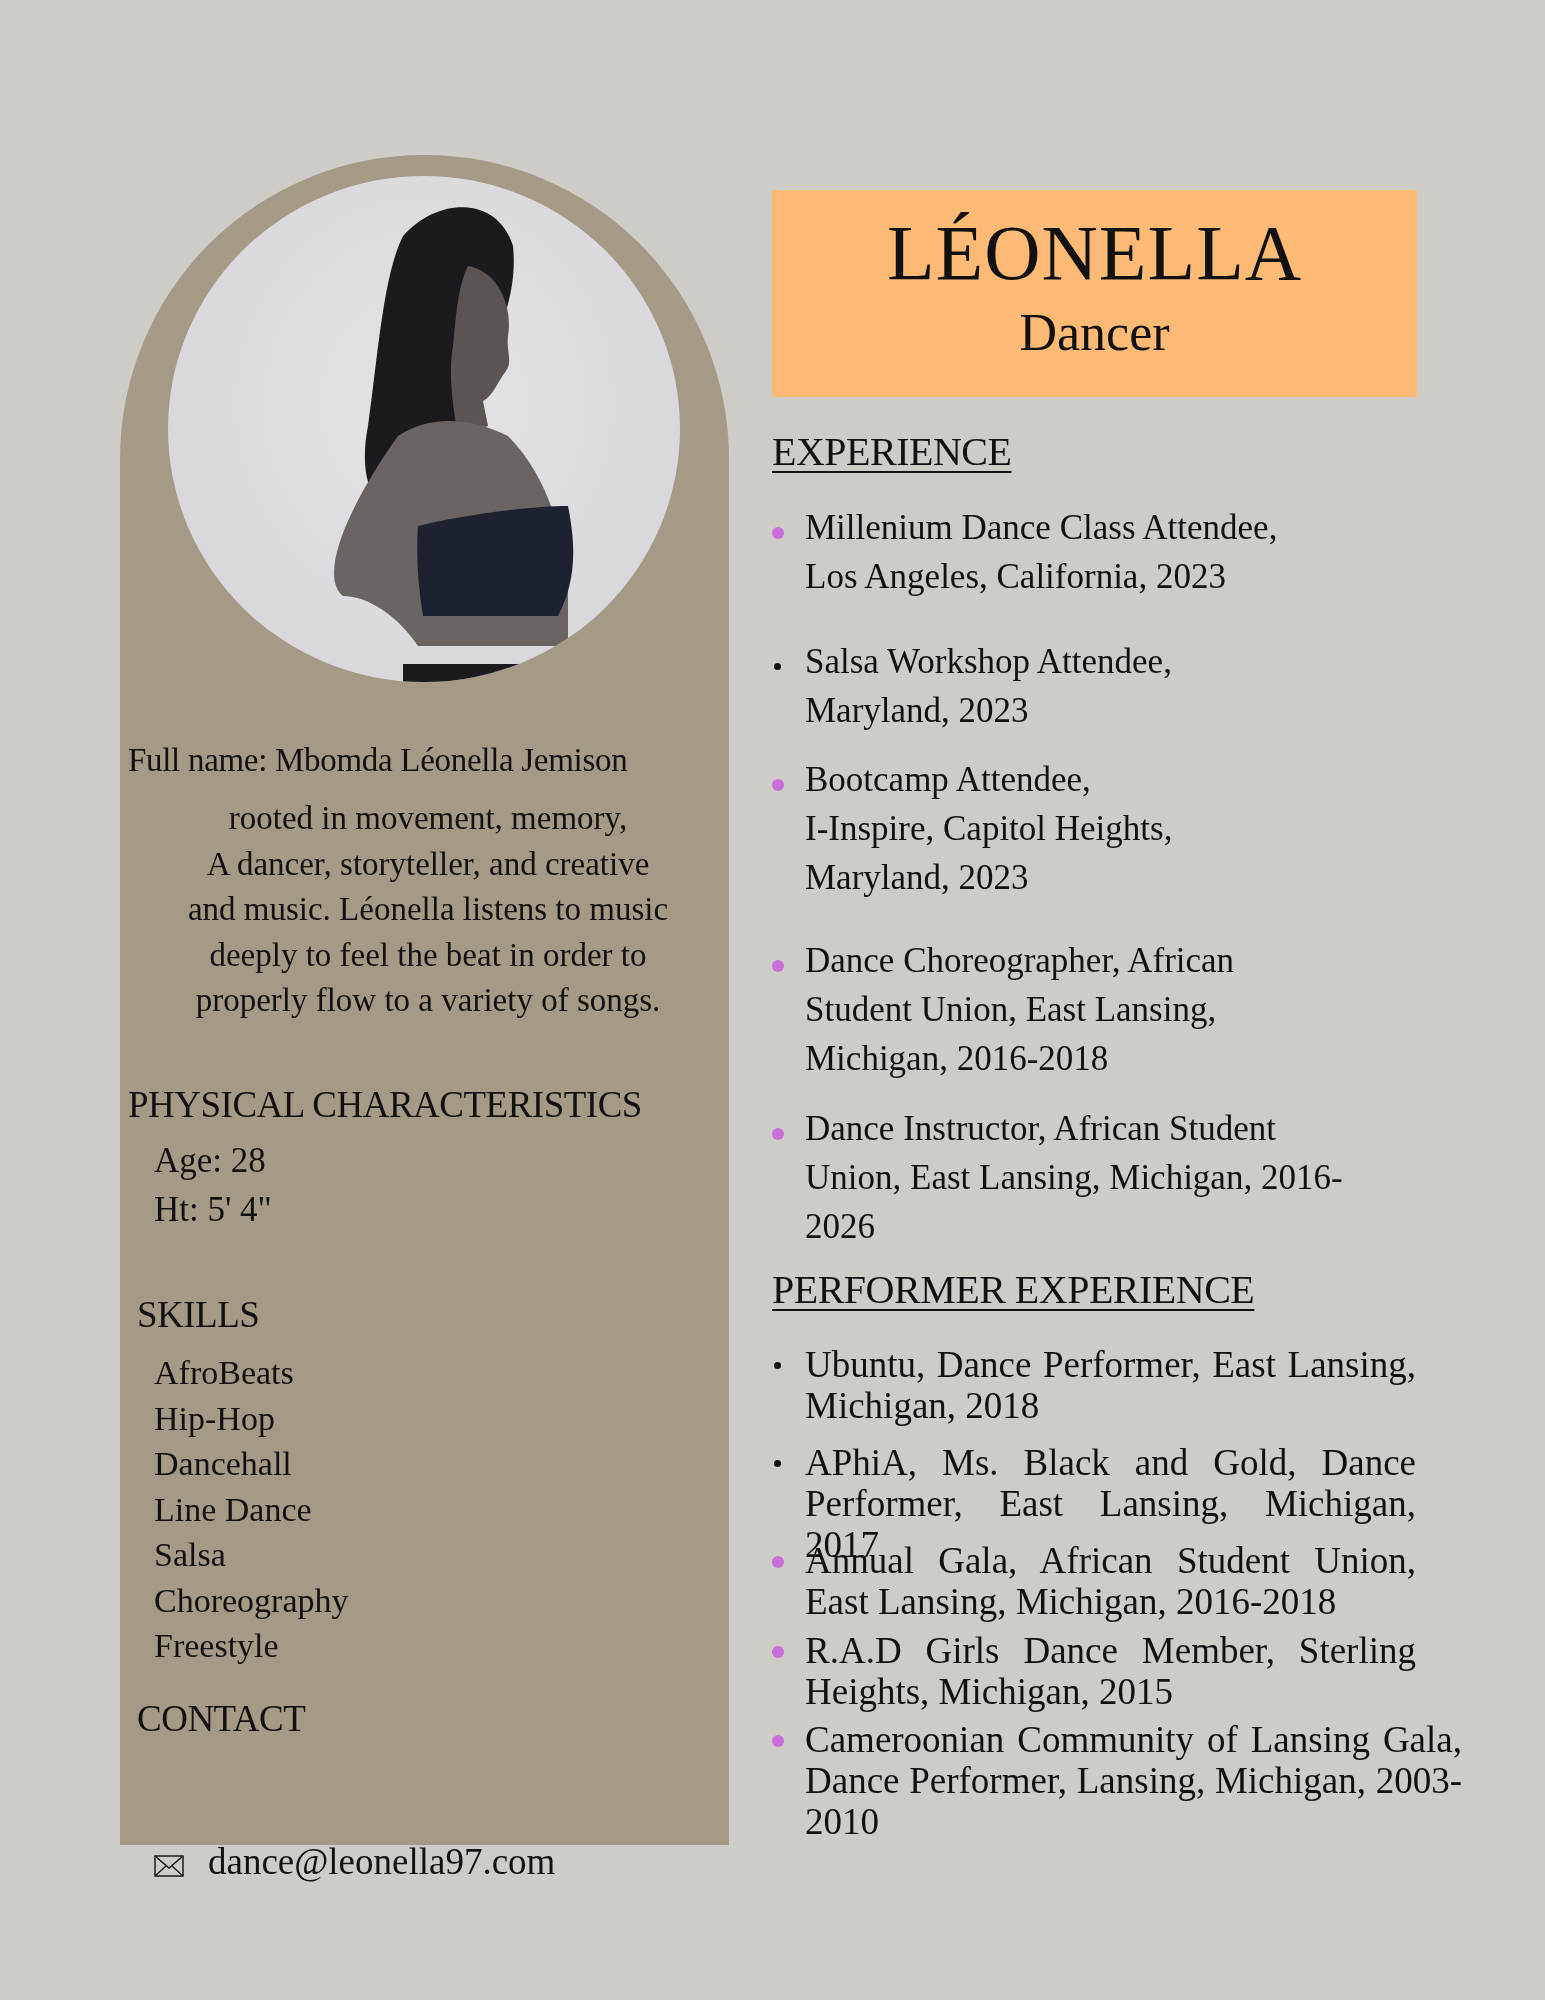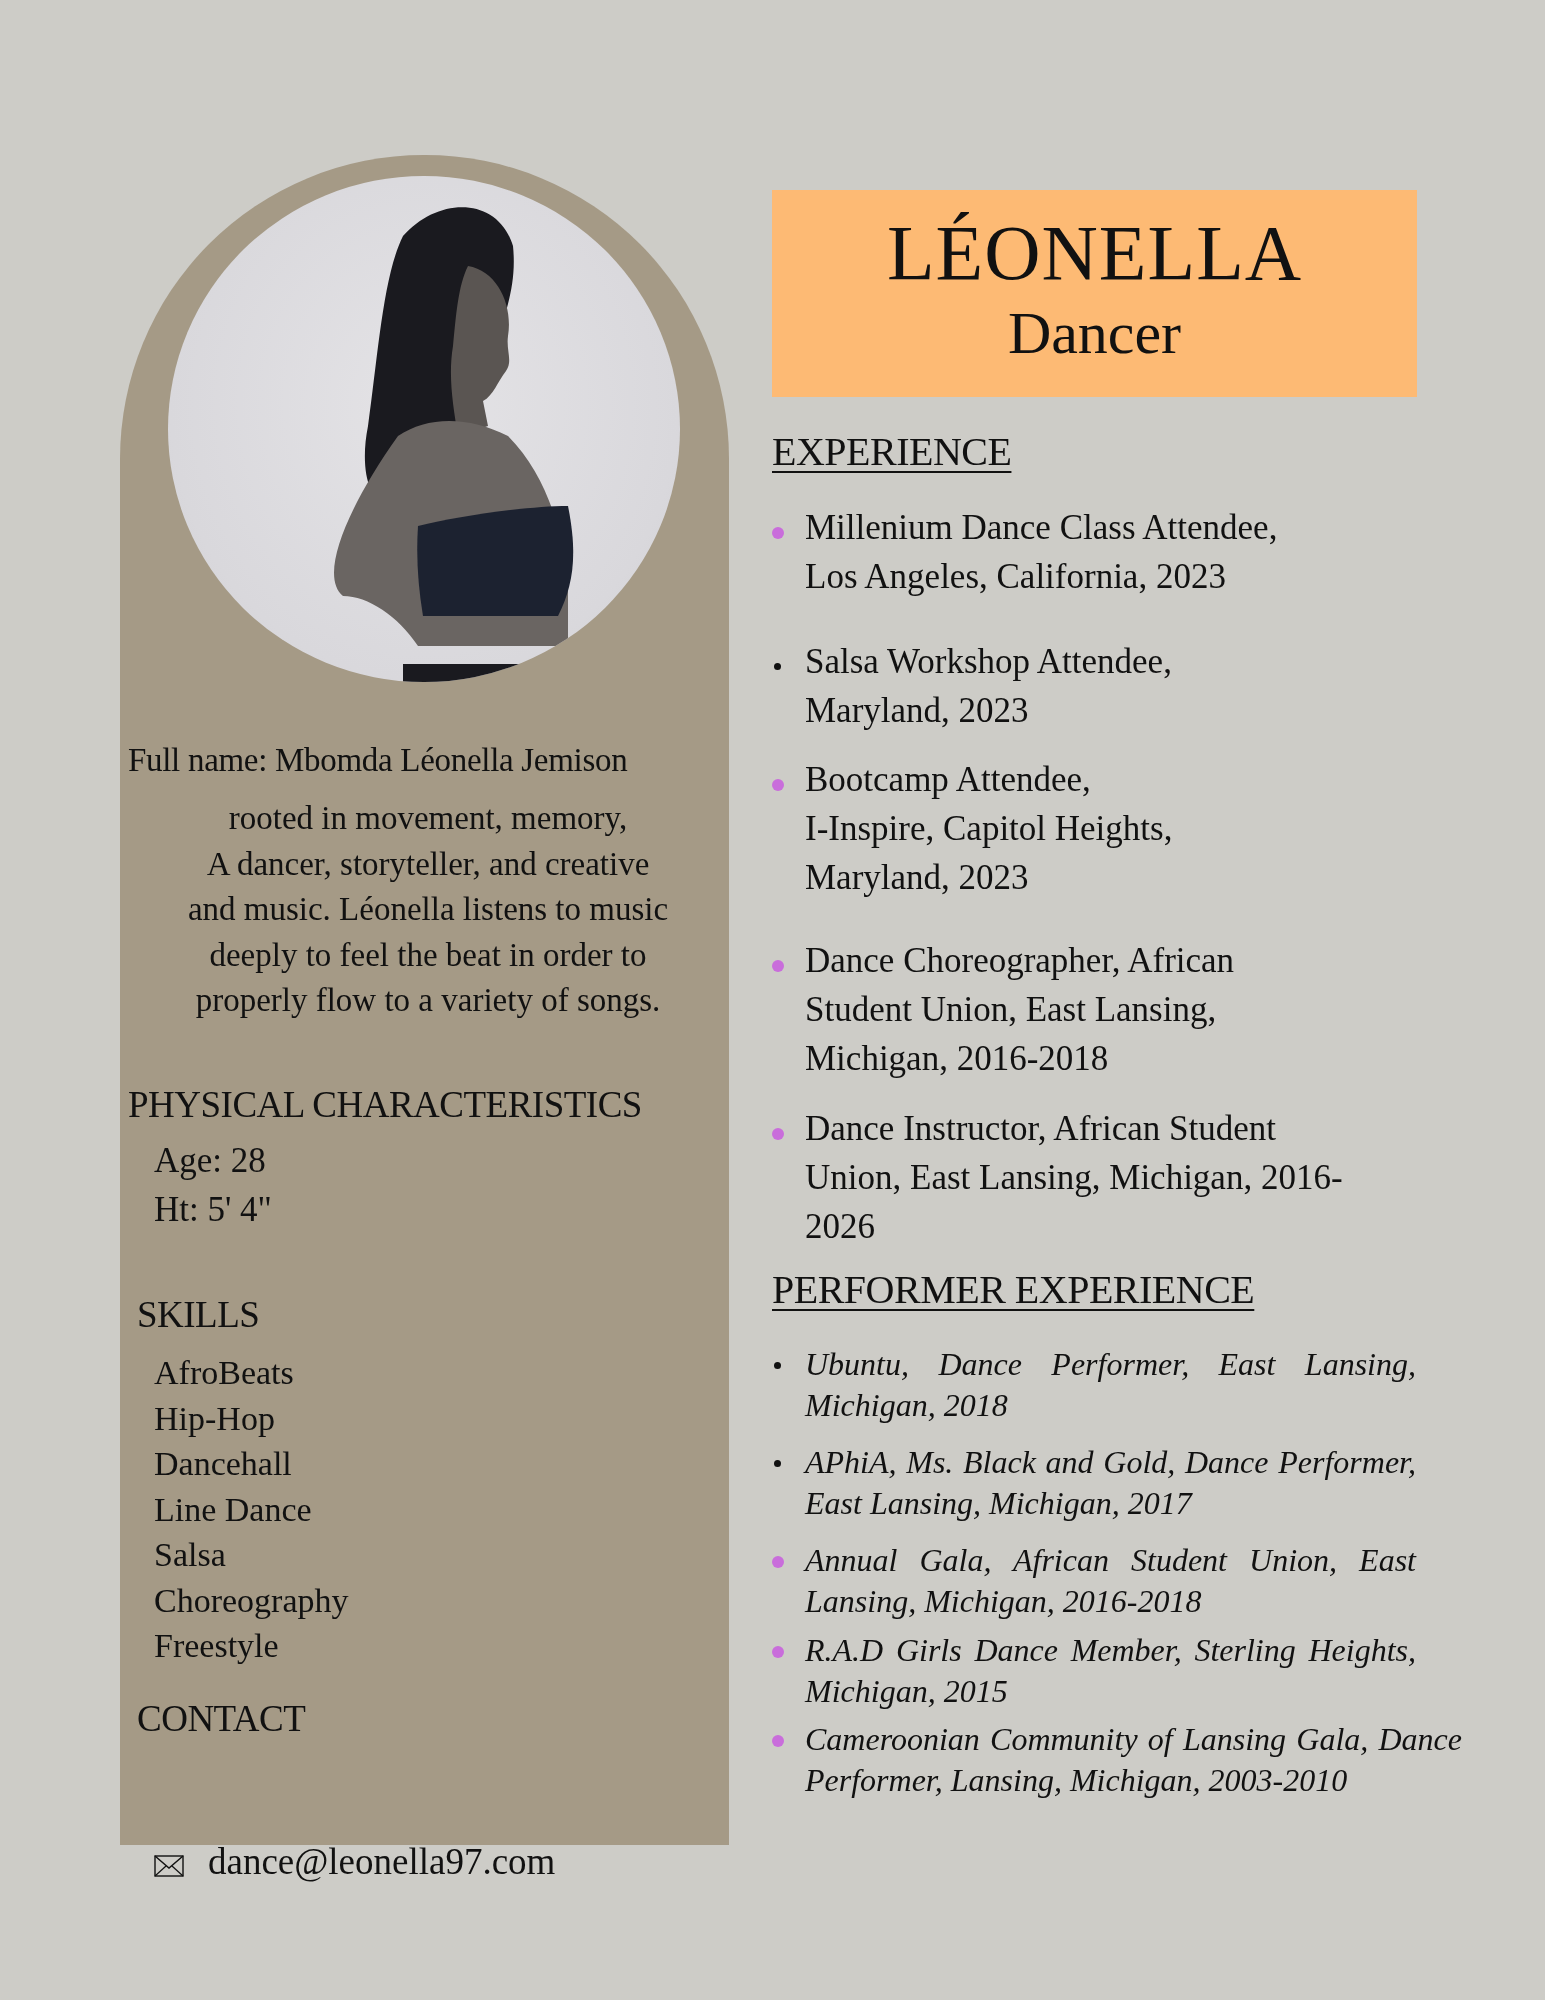--- a/index.html
+++ b/index.html
@@ -60,37 +60,37 @@
     width: 645px; height: 207px;
     background: #fdba74;
     text-align: center;
   }
   .title-name {
     position: absolute; left: 0; right: 0; top: 20px;
     font-size: 78px; line-height: 86px; letter-spacing: 1px;
   }
   .title-role {
     position: absolute; left: 0; right: 0; top: 100px;
-    font-size: 60px; line-height: 86px;
+    font-size: 52px; line-height: 86px;
   }
   .section-heading {
     position: absolute; left: 772px;
     font-size: 40px; letter-spacing: -0.5px;
     text-decoration: underline; text-underline-offset: 6px;
     text-decoration-thickness: 2px; white-space: nowrap;
   }
   .exp-item {
     position: absolute; left: 772px; width: 660px;
     font-size: 35px; line-height: 49px;
     padding-left: 33px;
   }
   .perf-item {
     position: absolute; left: 772px; width: 690px;
-    font-size: 32px; line-height: 41px;
-    padding-left: 33px; text-align: justify; font-style: italic;
+    font-size: 37px; line-height: 41px;
+    padding-left: 33px; text-align: justify;
   }
   .bullet {
     position: absolute; left: 0; width: 11px; height: 11px; border-radius: 50%;
   }
   .bullet.purple { background: #c96ddb; width: 12px; height: 12px; }
   .bullet.black { background: #111; width: 7px; height: 7px; left: 2px; }
 </style>
 </head>
 <body>
 

